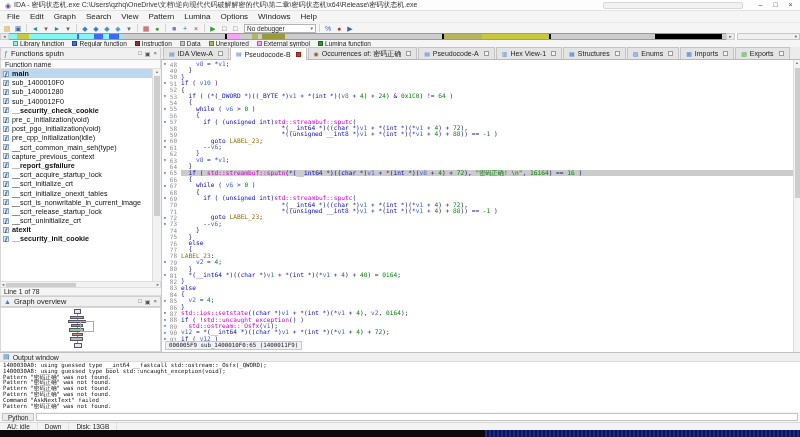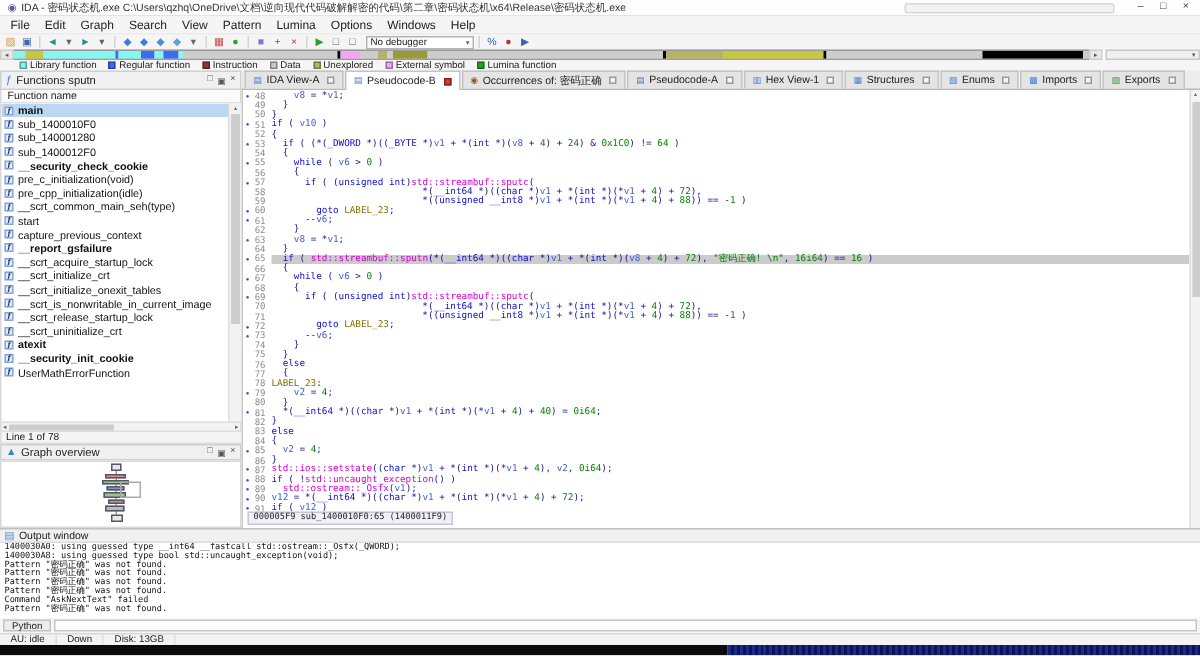--- a/index.html
+++ b/index.html
@@ -263,32 +263,32 @@
       <div class="fnrow bold">
         <span class="fnicon">f</span>
         <span>__security_check_cookie</span>
       </div>
       <div class="fnrow">
         <span class="fnicon">f</span>
         <span>pre_c_initialization(void)</span>
       </div>
       <div class="fnrow">
         <span class="fnicon">f</span>
+        <span>post_pgo_initialization(void)</span>
+      </div>
+      <div class="fnrow">
+        <span class="fnicon">f</span>
         <span>pre_cpp_initialization(idle)</span>
       </div>
       <div class="fnrow">
         <span class="fnicon">f</span>
         <span>__scrt_common_main_seh(type)</span>
       </div>
       <div class="fnrow">
         <span class="fnicon">f</span>
-        <span>start</span>
-      </div>
-      <div class="fnrow">
-        <span class="fnicon">f</span>
         <span>capture_previous_context</span>
       </div>
       <div class="fnrow bold">
         <span class="fnicon">f</span>
         <span>__report_gsfailure</span>
       </div>
       <div class="fnrow">
         <span class="fnicon">f</span>
         <span>__scrt_acquire_startup_lock</span>
       </div>
@@ -312,24 +312,20 @@
         <span class="fnicon">f</span>
         <span>__scrt_uninitialize_crt</span>
       </div>
       <div class="fnrow bold">
         <span class="fnicon">f</span>
         <span>atexit</span>
       </div>
       <div class="fnrow bold">
         <span class="fnicon">f</span>
         <span>__security_init_cookie</span>
-      </div>
-      <div class="fnrow">
-        <span class="fnicon">f</span>
-        <span>UserMathErrorFunction</span>
       </div>
     </div>
   <div class="abs" id="fn-vscroll">
     <span>▴</span>
     <div id="fn-vthumb"></div>
   </div>
   <div class="abs" id="fn-hscroll">
     <span style="margin-left:1px">◂</span>
     <div id="fn-hthumb"></div>
     <span style="margin-left:auto;margin-right:1px">▸</span>

